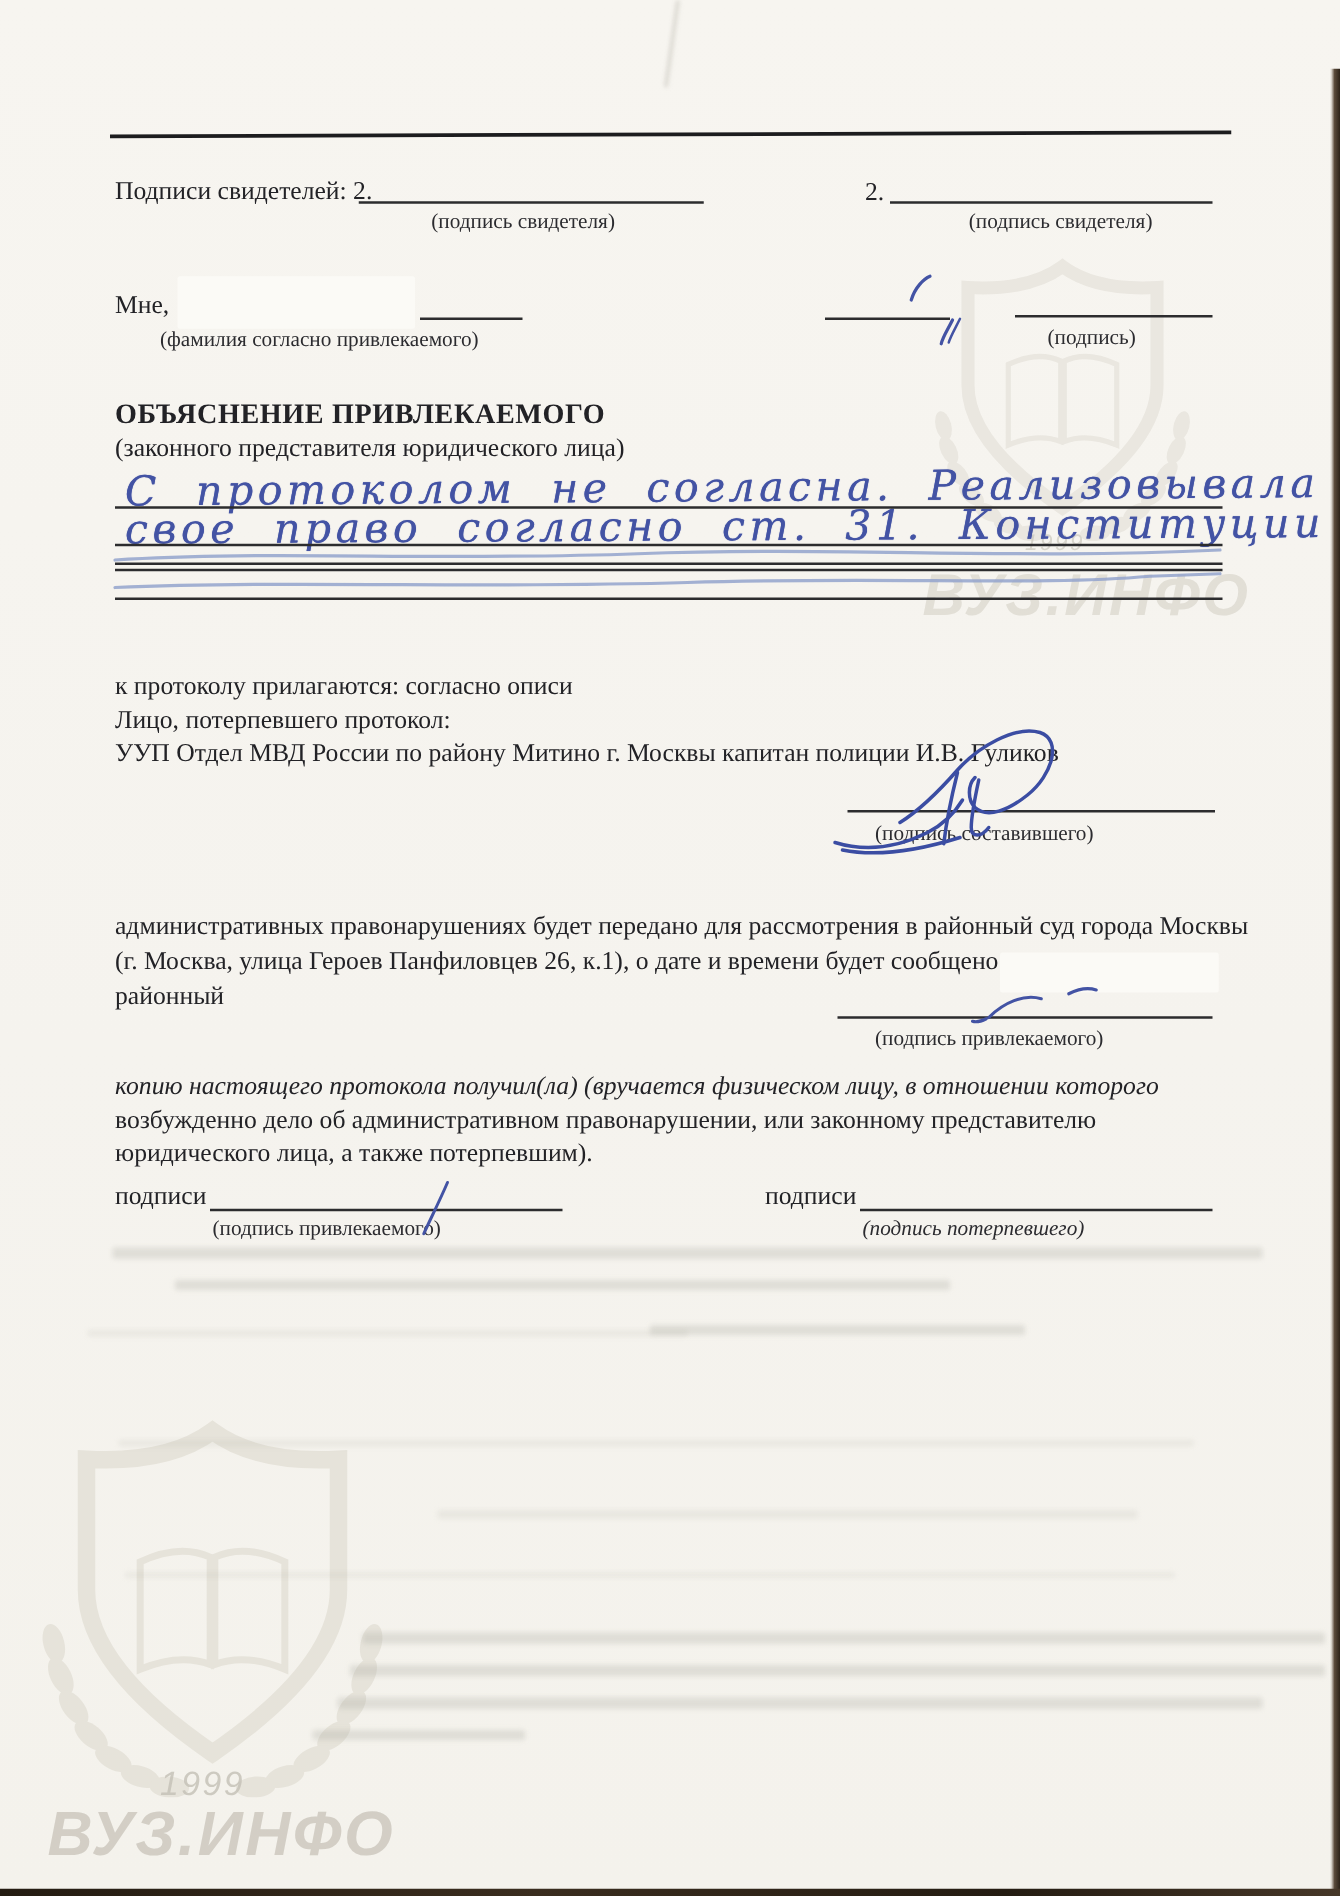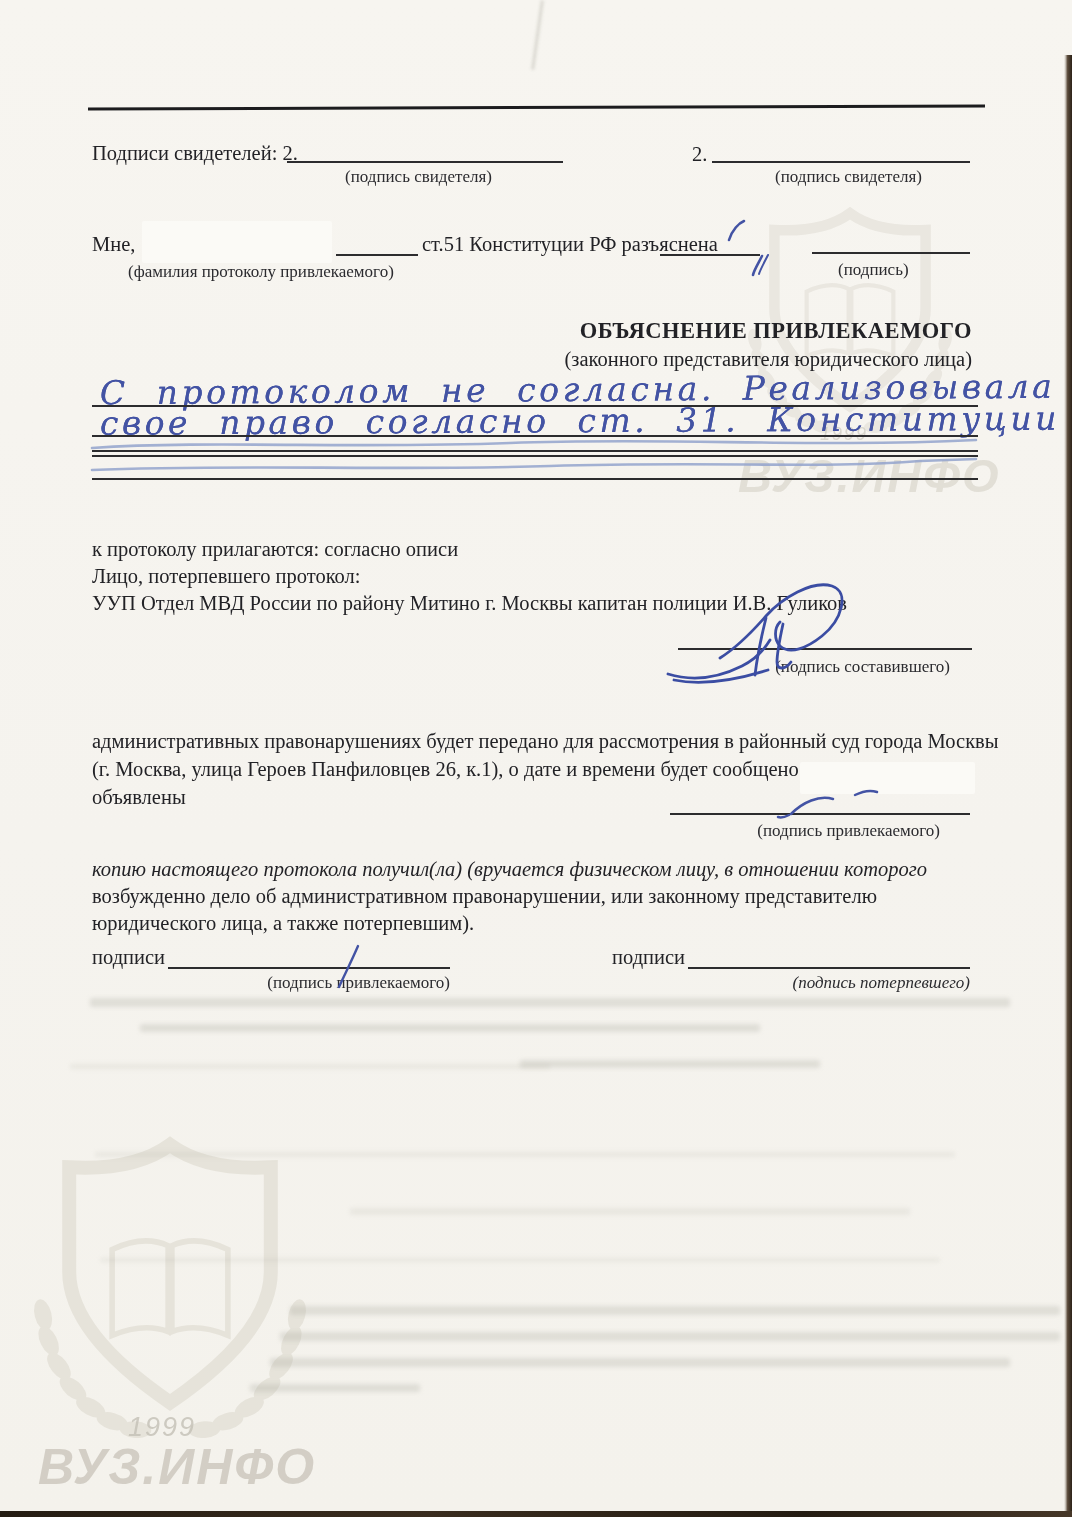--- a/index.html
+++ b/index.html
@@ -25,21 +25,21 @@
     letter-spacing:3.5px;word-spacing:14px;
     text-shadow:0 0 .6px #4353a4;
   }
   .ghost{position:absolute;background:rgba(170,168,158,.28);filter:blur(2px);border-radius:2px;}
   .ghost.lighter{background:rgba(175,172,162,.16);}
   .wm-text{
     position:absolute;font-family:"Liberation Sans","DejaVu Sans",sans-serif;
     font-weight:bold;white-space:nowrap;letter-spacing:2px;font-style:italic;
   }
   .just{ text-align:justify; text-align-last:justify; }
-  .center{ text-align:right; }
+  .center{ text-align:left; }
   svg{display:block;}
 </style>
 </head>
 <body>
 
 <div id="page">
 
   <div class="abs" style="left:745px;top:202px;width:210px;color:#e9e6df;opacity:.9;">
     <svg viewBox="0 0 300 330" width="210" height="231">
       <path d="M150,16 Q112,44 42,40 L42,152 Q42,218 150,292 Q258,218 258,152 L258,40 Q188,44 150,16 Z" fill="none" stroke="currentColor" stroke-width="15"></path>
@@ -111,32 +111,31 @@
   <div class="abs printed" style="left:92px;top:140px;">Подписи свидетелей: 2.</div>
   <div class="rule" style="left:287px;top:161px;width:276px;"></div>
   <div class="abs caption" style="left:345px;top:167px;">(подпись свидетеля)</div>
   <div class="abs printed" style="left:692px;top:141px;">2.</div>
   <div class="rule" style="left:712px;top:161px;width:258px;"></div>
   <div class="abs caption" style="left:775px;top:167px;">(подпись свидетеля)</div>
 
   <div class="abs printed" style="left:92px;top:231px;">Мне,</div>
   <div class="white-patch" style="left:142px;top:221px;width:190px;height:42px;"></div>
   <div class="rule" style="left:336px;top:254px;width:82px;"></div>
-  <div class="abs printed" style="left:422px;top:231px;">ст.51 Конституции РФ разъяснена</div>
   <div class="rule" style="left:660px;top:254px;width:100px;"></div>
   <div class="abs" style="left:715px;top:218px;">
     <svg width="70" height="60" viewBox="0 0 70 60">
       <path d="M14,22 C17,12 24,5 29,3" fill="none" stroke="#4353a4" stroke-width="2.6" stroke-linecap="round"></path>
       <path d="M47,38 C43,46 39,52 38,57" fill="none" stroke="#4353a4" stroke-width="2.6" stroke-linecap="round"></path>
       <path d="M53,37 C49,45 45,52 44,56" fill="none" stroke="#4353a4" stroke-width="2" stroke-linecap="round"></path>
     </svg>
   </div>
   <div class="rule" style="left:812px;top:252px;width:158px;"></div>
   <div class="abs caption" style="left:838px;top:260px;">(подпись)</div>
-  <div class="abs caption" style="left:128px;top:262px;">(фамилия протоколу привлекаемого)</div>
+  <div class="abs caption" style="left:128px;top:262px;">(фамилия согласно привлекаемого)</div>
 
   <div class="abs center" style="left:92px;top:318px;width:880px;font-size:22.5px;font-weight:bold;letter-spacing:.5px;">ОБЪЯСНЕНИЕ ПРИВЛЕКАЕМОГО</div>
   <div class="abs center" style="left:92px;top:348px;width:880px;font-size:20.5px;">(законного представителя юридического лица)</div>
 
   <div class="abs hand" style="left:100px;top:370px;font-size:33px;transform:rotate(-0.4deg);">С протоколом не согласна. Реализовывала</div>
   <div class="abs hand" style="left:100px;top:401px;font-size:33px;transform:rotate(-0.3deg);">свое право согласно ст. 31. Конституции РФ</div>
 
   <div class="rule" style="left:92px;top:405px;width:886px;"></div>
   <div class="rule" style="left:92px;top:435px;width:886px;"></div>
   <div class="rule" style="left:92px;top:450px;width:886px;"></div>
@@ -167,21 +166,21 @@
         <path d="M106,40 C101,60 97,80 95,97"></path>
         <path d="M123,46 C120,60 117,74 117,84 C117,92 125,92 131,84"></path>
         <path d="M8,96 C34,104 58,100 82,88 C96,81 104,72 110,62"></path>
         <path d="M14,102 C44,108 76,102 108,92"></path>
       </g>
     </svg>
   </div>
 
   <div class="abs printed just" style="left:92px;top:728px;width:878px;">административных правонарушениях будет передано для рассмотрения в районный суд города Москвы</div>
   <div class="abs printed just" style="left:92px;top:756px;width:878px;">(г. Москва, улица Героев Панфиловцев 26, к.1), о дате и времени будет сообщено дополнительно мне</div>
-  <div class="abs printed" style="left:92px;top:784px;">объявлены</div>
+  <div class="abs printed" style="left:92px;top:784px;">районный</div>
 
   <div class="white-patch" style="left:800px;top:762px;width:175px;height:32px;"></div>
   <div class="rule" style="left:670px;top:813px;width:300px;"></div>
   <div class="abs caption center" style="left:700px;top:821px;width:240px;">(подпись привлекаемого)</div>
   <div class="abs" style="left:775px;top:786px;">
     <svg width="115" height="34" viewBox="0 0 115 34">
       <g fill="none" stroke="#4353a4" stroke-width="2.5" stroke-linecap="round">
         <path d="M80,9 C88,5 96,4 102,6"></path>
         <path d="M16,28 C28,16 44,9 58,13"></path>
         <path d="M14,29 C10,31 6,32 3,31"></path>

